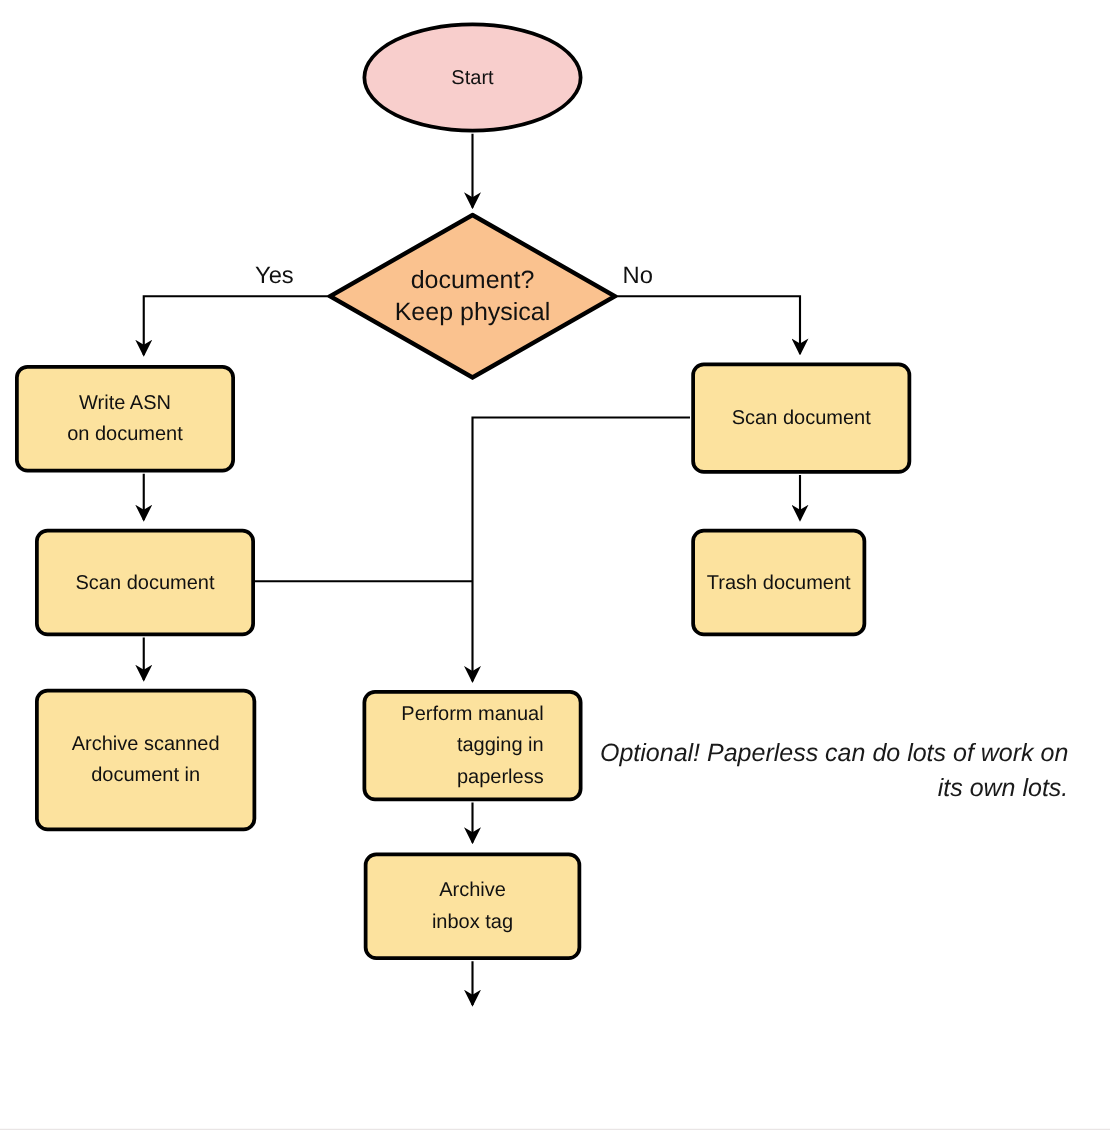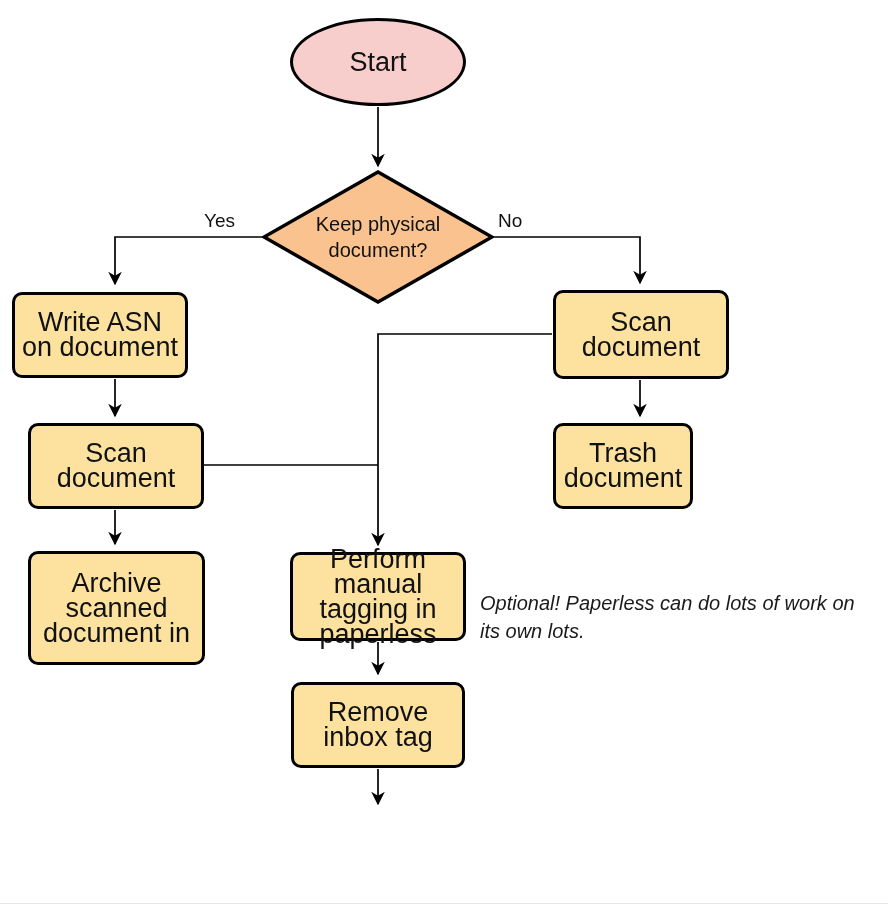--- a/index.html
+++ b/index.html
@@ -9,21 +9,21 @@
     background:var(--canvas-bg,#fff);
     font-family:"Liberation Sans", sans-serif;
     color:var(--text,#111);
     overflow:hidden;
   }
   svg.layer { position:absolute; left:0; top:0; width:888px; height:907px; }
   .edge { stroke:var(--stroke,#000); stroke-width:1.7; fill:none; }
   .node {
     position:absolute; box-sizing:border-box;
     display:flex; align-items:center; justify-content:center;
-    text-align:center; font-size:27px; line-height:25px;
+    text-align:center; font-size:16px; line-height:25px;
   }
   .process {
     background:var(--process-fill,#fce29e);
     border:3px solid var(--stroke,#000);
     border-radius:10px;
   }
   .terminal {
     background:var(--terminal-fill,#f8cecc);
     border:3px solid var(--stroke,#000);
     border-radius:50%;
@@ -32,20 +32,21 @@
   .diamond-label {
     position:absolute; left:294px; top:211px; width:168px;
     text-align:center; font-size:20px; line-height:26px;
   }
   .ln { display:block; }
   .edge-label { position:absolute; font-size:19px; text-align:left; width:44px; }
   .note {
     position:absolute; left:480px; top:589px;
     font-style:italic; font-size:20px; line-height:28px; color:#1a1a1a;
     white-space:nowrap;
+    text-align:right;
   }
   .bottom-rule { position:absolute; left:0; top:903px; width:888px; height:1px; background:var(--bottom-rule,#e9e5e5); }
 </style>
 </head>
 <body>
 
 <div class="canvas">
 
   <svg class="layer">
     <defs>
@@ -67,22 +68,22 @@
 
   <svg class="layer" style="left:262px; top:170px; width:232px; height:134px;" viewBox="0 0 232 134">
     <polygon class="diamond-shape" points="116,2 230,67 116,132 2,67"></polygon>
   </svg>
 
   <div class="node terminal" style="left:290px; top:18px; width:176px; height:88px;">
     <span>Start</span>
   </div>
 
   <div class="diamond-label">
+    <span class="ln">document?</span>
     <span class="ln">Keep physical</span>
-    <span class="ln">document?</span>
   </div>
 
   <div class="edge-label" style="left:204px; top:210px;">Yes</div>
   <div class="edge-label" style="left:498px; top:210px;">No</div>
 
   <div class="node process" style="left:12px; top:292px; width:176px; height:86px;">
     <span>
       <span class="ln">Write ASN</span>
       <span class="ln">on document</span>
     </span>
@@ -100,35 +101,35 @@
   </div>
 
   <div class="node process" style="left:553px; top:290px; width:176px; height:89px;">
     <span>Scan document</span>
   </div>
 
   <div class="node process" style="left:553px; top:423px; width:140px; height:86px;">
     <span>Trash document</span>
   </div>
 
-  <div class="node process" style="left:290px; top:552px; width:176px; height:89px;">
+  <div class="node process" style="left:290px; top:552px; width:176px; height:89px;text-align:right;">
     <span>
       <span class="ln">Perform manual</span>
       <span class="ln">tagging in</span>
       <span class="ln">paperless</span>
     </span>
   </div>
 
   <div class="note">
     <span class="ln">Optional! Paperless can do lots of work on</span>
     <span class="ln">its own lots.</span>
   </div>
 
   <div class="node process" style="left:291px; top:682px; width:174px; height:86px;">
     <span>
-      <span class="ln">Remove</span>
+      <span class="ln">Archive</span>
       <span class="ln">inbox tag</span>
     </span>
   </div>
 
 
   <div class="bottom-rule"></div>
 </div>
 
 </body></html>

